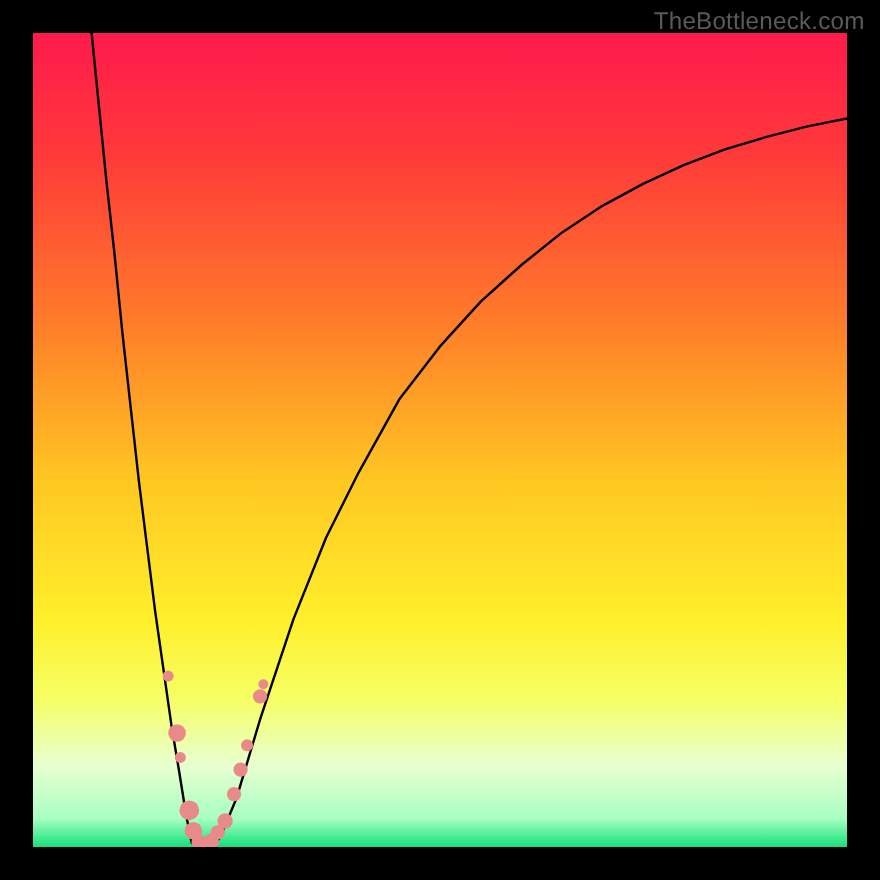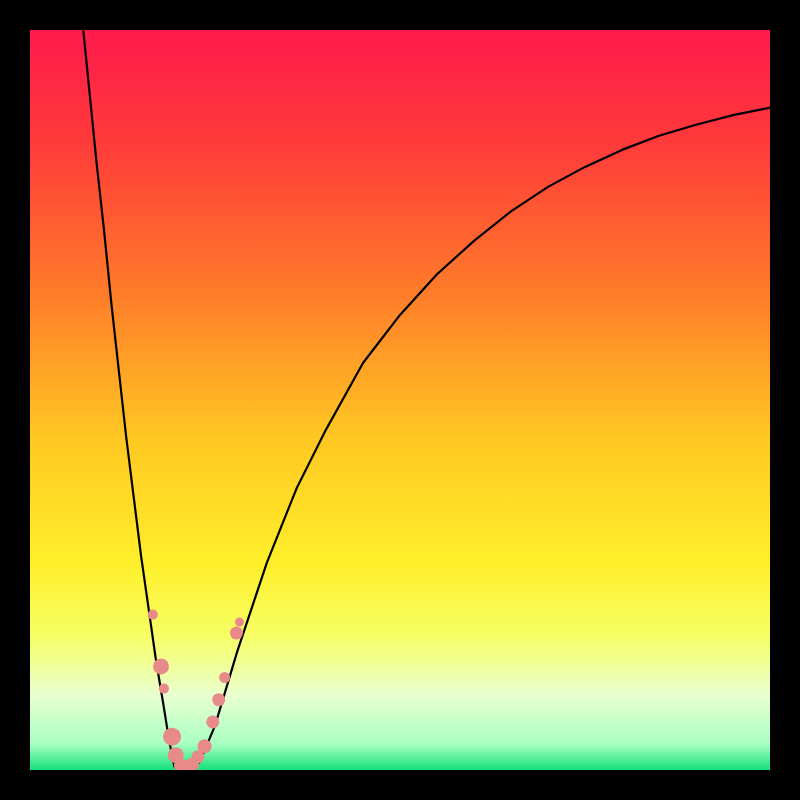--- a/index.html
+++ b/index.html
@@ -90,14 +90,15 @@
           <circle cx="182.78" cy="691.90" r="6.50" fill="#e98a8a"></circle>
           <circle cx="188.70" cy="669.70" r="6.50" fill="#e98a8a"></circle>
           <circle cx="194.62" cy="647.50" r="5.50" fill="#e98a8a"></circle>
           <circle cx="206.46" cy="603.10" r="6.50" fill="#e98a8a"></circle>
           <circle cx="209.42" cy="592.00" r="4.50" fill="#e98a8a"></circle>
         </g>
     </svg>
 
   </div>
 
+  <div class="watermark">TheBottleneck.com</div>
 
 </div>
 
 </body></html>

